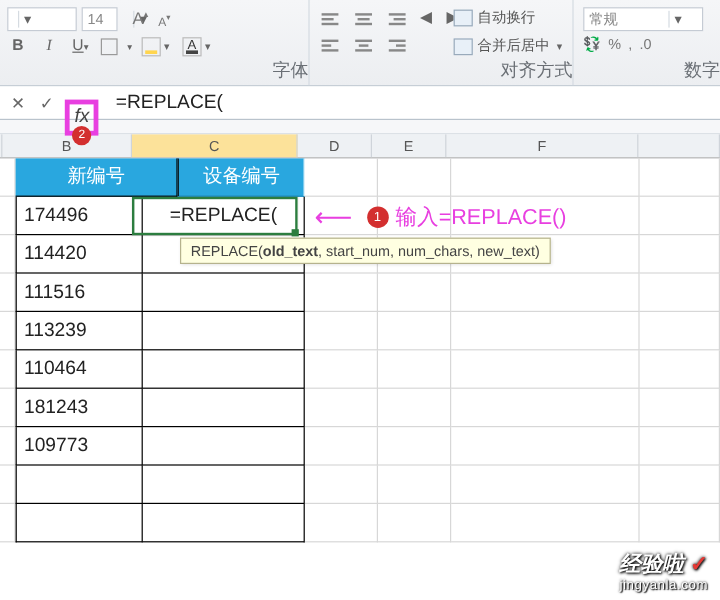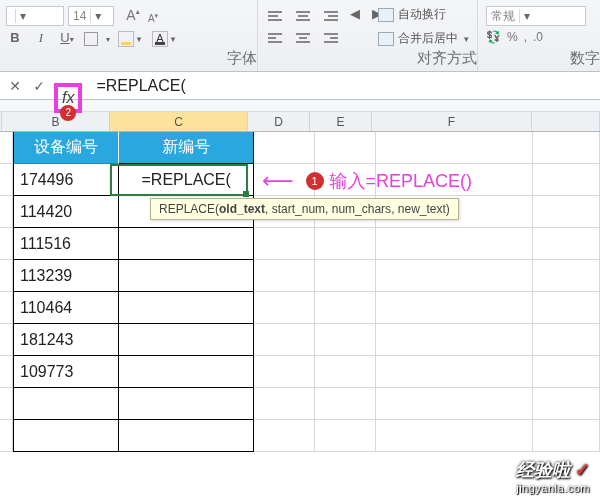--- a/index.html
+++ b/index.html
@@ -43,21 +43,21 @@
   .b100 { width:14px; } .b70 { width:10px; } .b50 { width:8px; }
   .ar { margin-left:auto; }
   .ac { margin-left:auto; margin-right:auto; }
 
   .indent { position:absolute; top:6px; left:88px; display:flex; gap:4px; }
   .text-btn { position:absolute; left:120px; display:flex; align-items:center; gap:4px; font-size:12px; color:#555; }
   .text-btn .ico { width:16px; height:14px; border:1px solid #9ab; background:#e8f0f8; }
   .tb1 { top:6px; } .tb2 { top:30px; }
   .dd-small { font-size:9px; color:#666; margin-left:2px; }
 
-  .num-combo { position:absolute; top:6px; left:8px; }
+  .num-combo { position:absolute; top:6px; left:8px;gap:38px; }
   .num-icons { position:absolute; top:30px; left:8px; display:flex; gap:6px; color:#777; font-size:12px; }
 
   
   .formula-row {
     height:28px; border-bottom:1px solid #b9c3cc; display:flex; align-items:center;
     position:relative; background:#fff; gap:6px; padding-left:6px;
   }
   .fb-btn { width:18px; text-align:center; color:#666; font-size:14px; }
   .fx-box { border:4px solid #e83fe0; padding:2px 4px; font-style:italic; font-family:serif; font-size:16px; color:#444; position:relative;margin-top:24px; }
   .fx-badge { position:absolute; top:100%; left:50%; transform:translate(-50%,-4px); width:16px;height:16px;border-radius:50%; background:#d32f2f;color:#fff;font-size:10px;line-height:16px;text-align:center;font-style:normal;font-family:sans-serif; }
@@ -106,21 +106,21 @@
 </head>
 <body>
 
 <div class="ribbon">
   <div class="rib-group g-font">
     <div class="font-top">
       <div class="combo" style="width:58px;">
         <span></span>
           <span class="caret">▾</span>
       </div>
-      <div class="combo" style="width:46px;">
+      <div class="combo" style="width:30px;gap:21px;">
         <span>14</span>
           <span class="caret">▾</span>
       </div>
       <div class="aa-buttons">
         <div class="aa-big">A<sup style="font-size:8px">▴</sup></div>
         <div class="aa-small">A<sup style="font-size:7px">▾</sup></div>
       </div>
     </div>
     <div class="font-bottom">
       <div class="fb"><b>B</b></div>
@@ -223,22 +223,22 @@
   <div class="ch wD">D</div>
   <div class="ch wE">E</div>
   <div class="ch wF">F</div>
   <div class="ch wG"></div>
 </div>
 
 <div class="grid">
 
   <div class="row">
     <div class="cell wA"></div>
+    <div class="cell hcell wC tbl-border">新编号</div>
     <div class="cell hcell wB tbl-borderL">设备编号</div>
-    <div class="cell hcell wC tbl-border">新编号</div>
     <div class="cell wD"></div>
       <div class="cell wE"></div>
       <div class="cell wF"></div>
       <div class="cell wG"></div>
   </div>
 
   <div class="row">
     <div class="cell wA"></div>
     <div class="cell wB tbl-border tbl-borderL">174496</div>
     <div class="cell wC tbl-border" style="justify-content:center">=REPLACE(</div>

